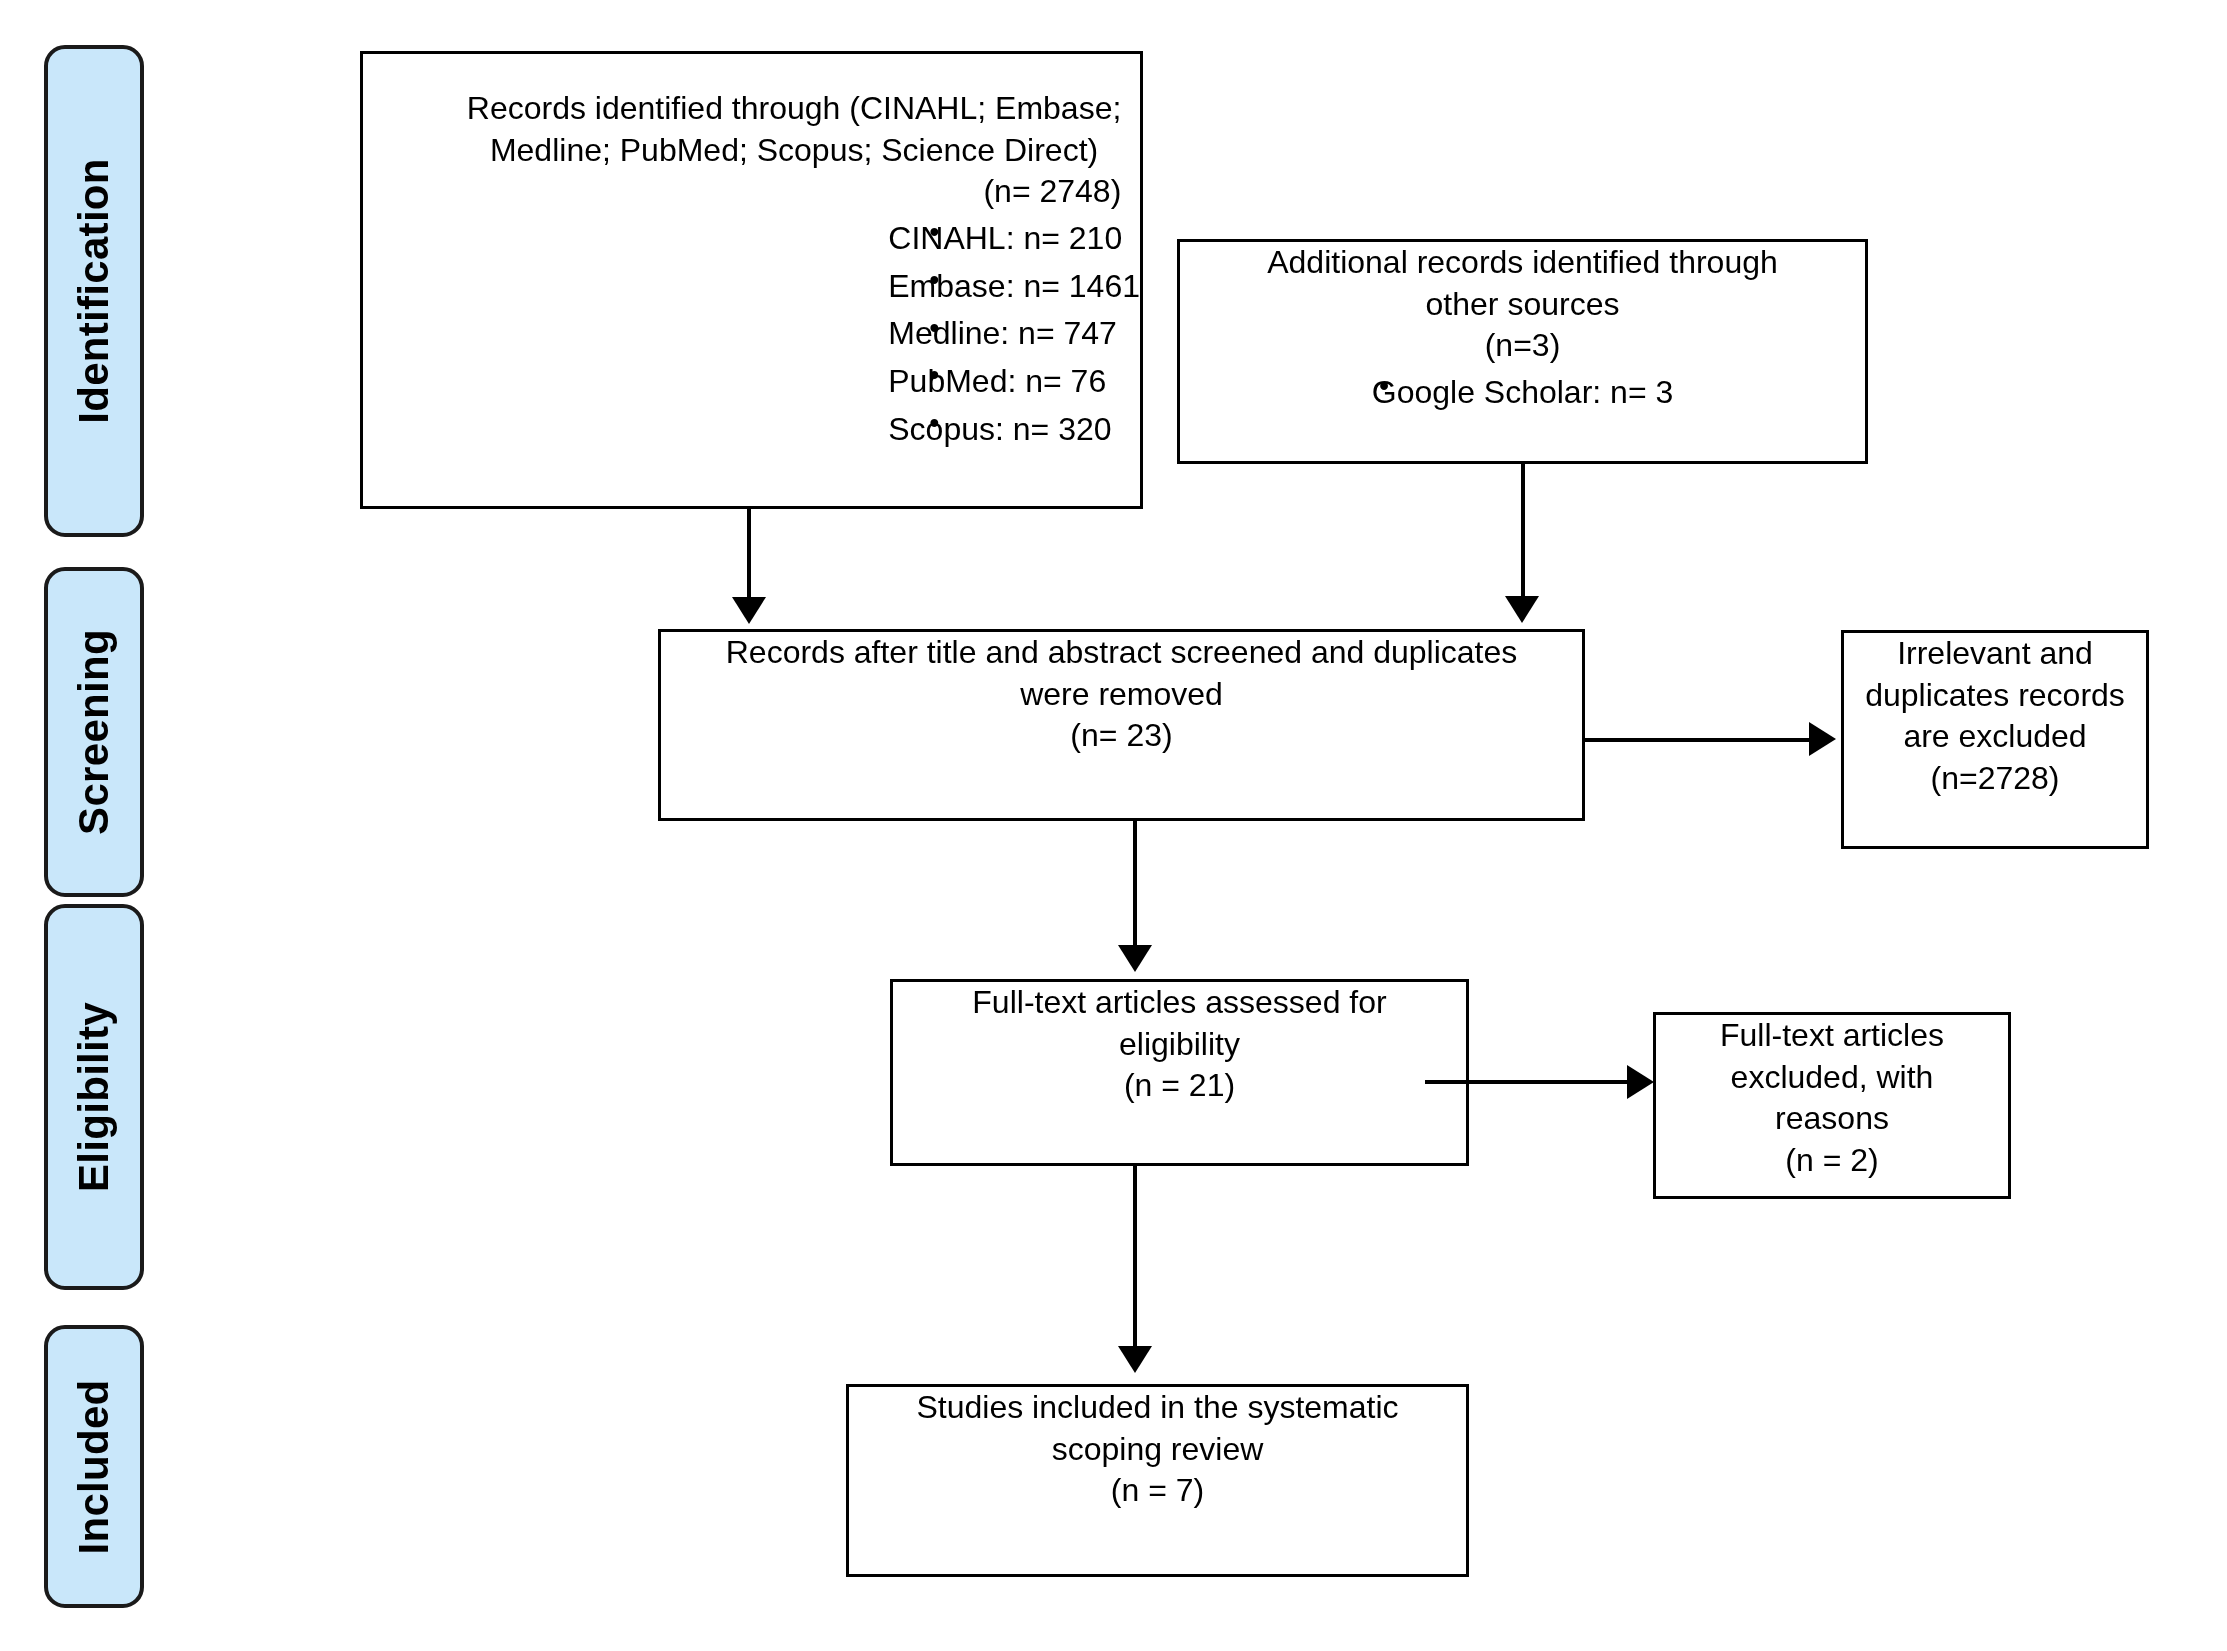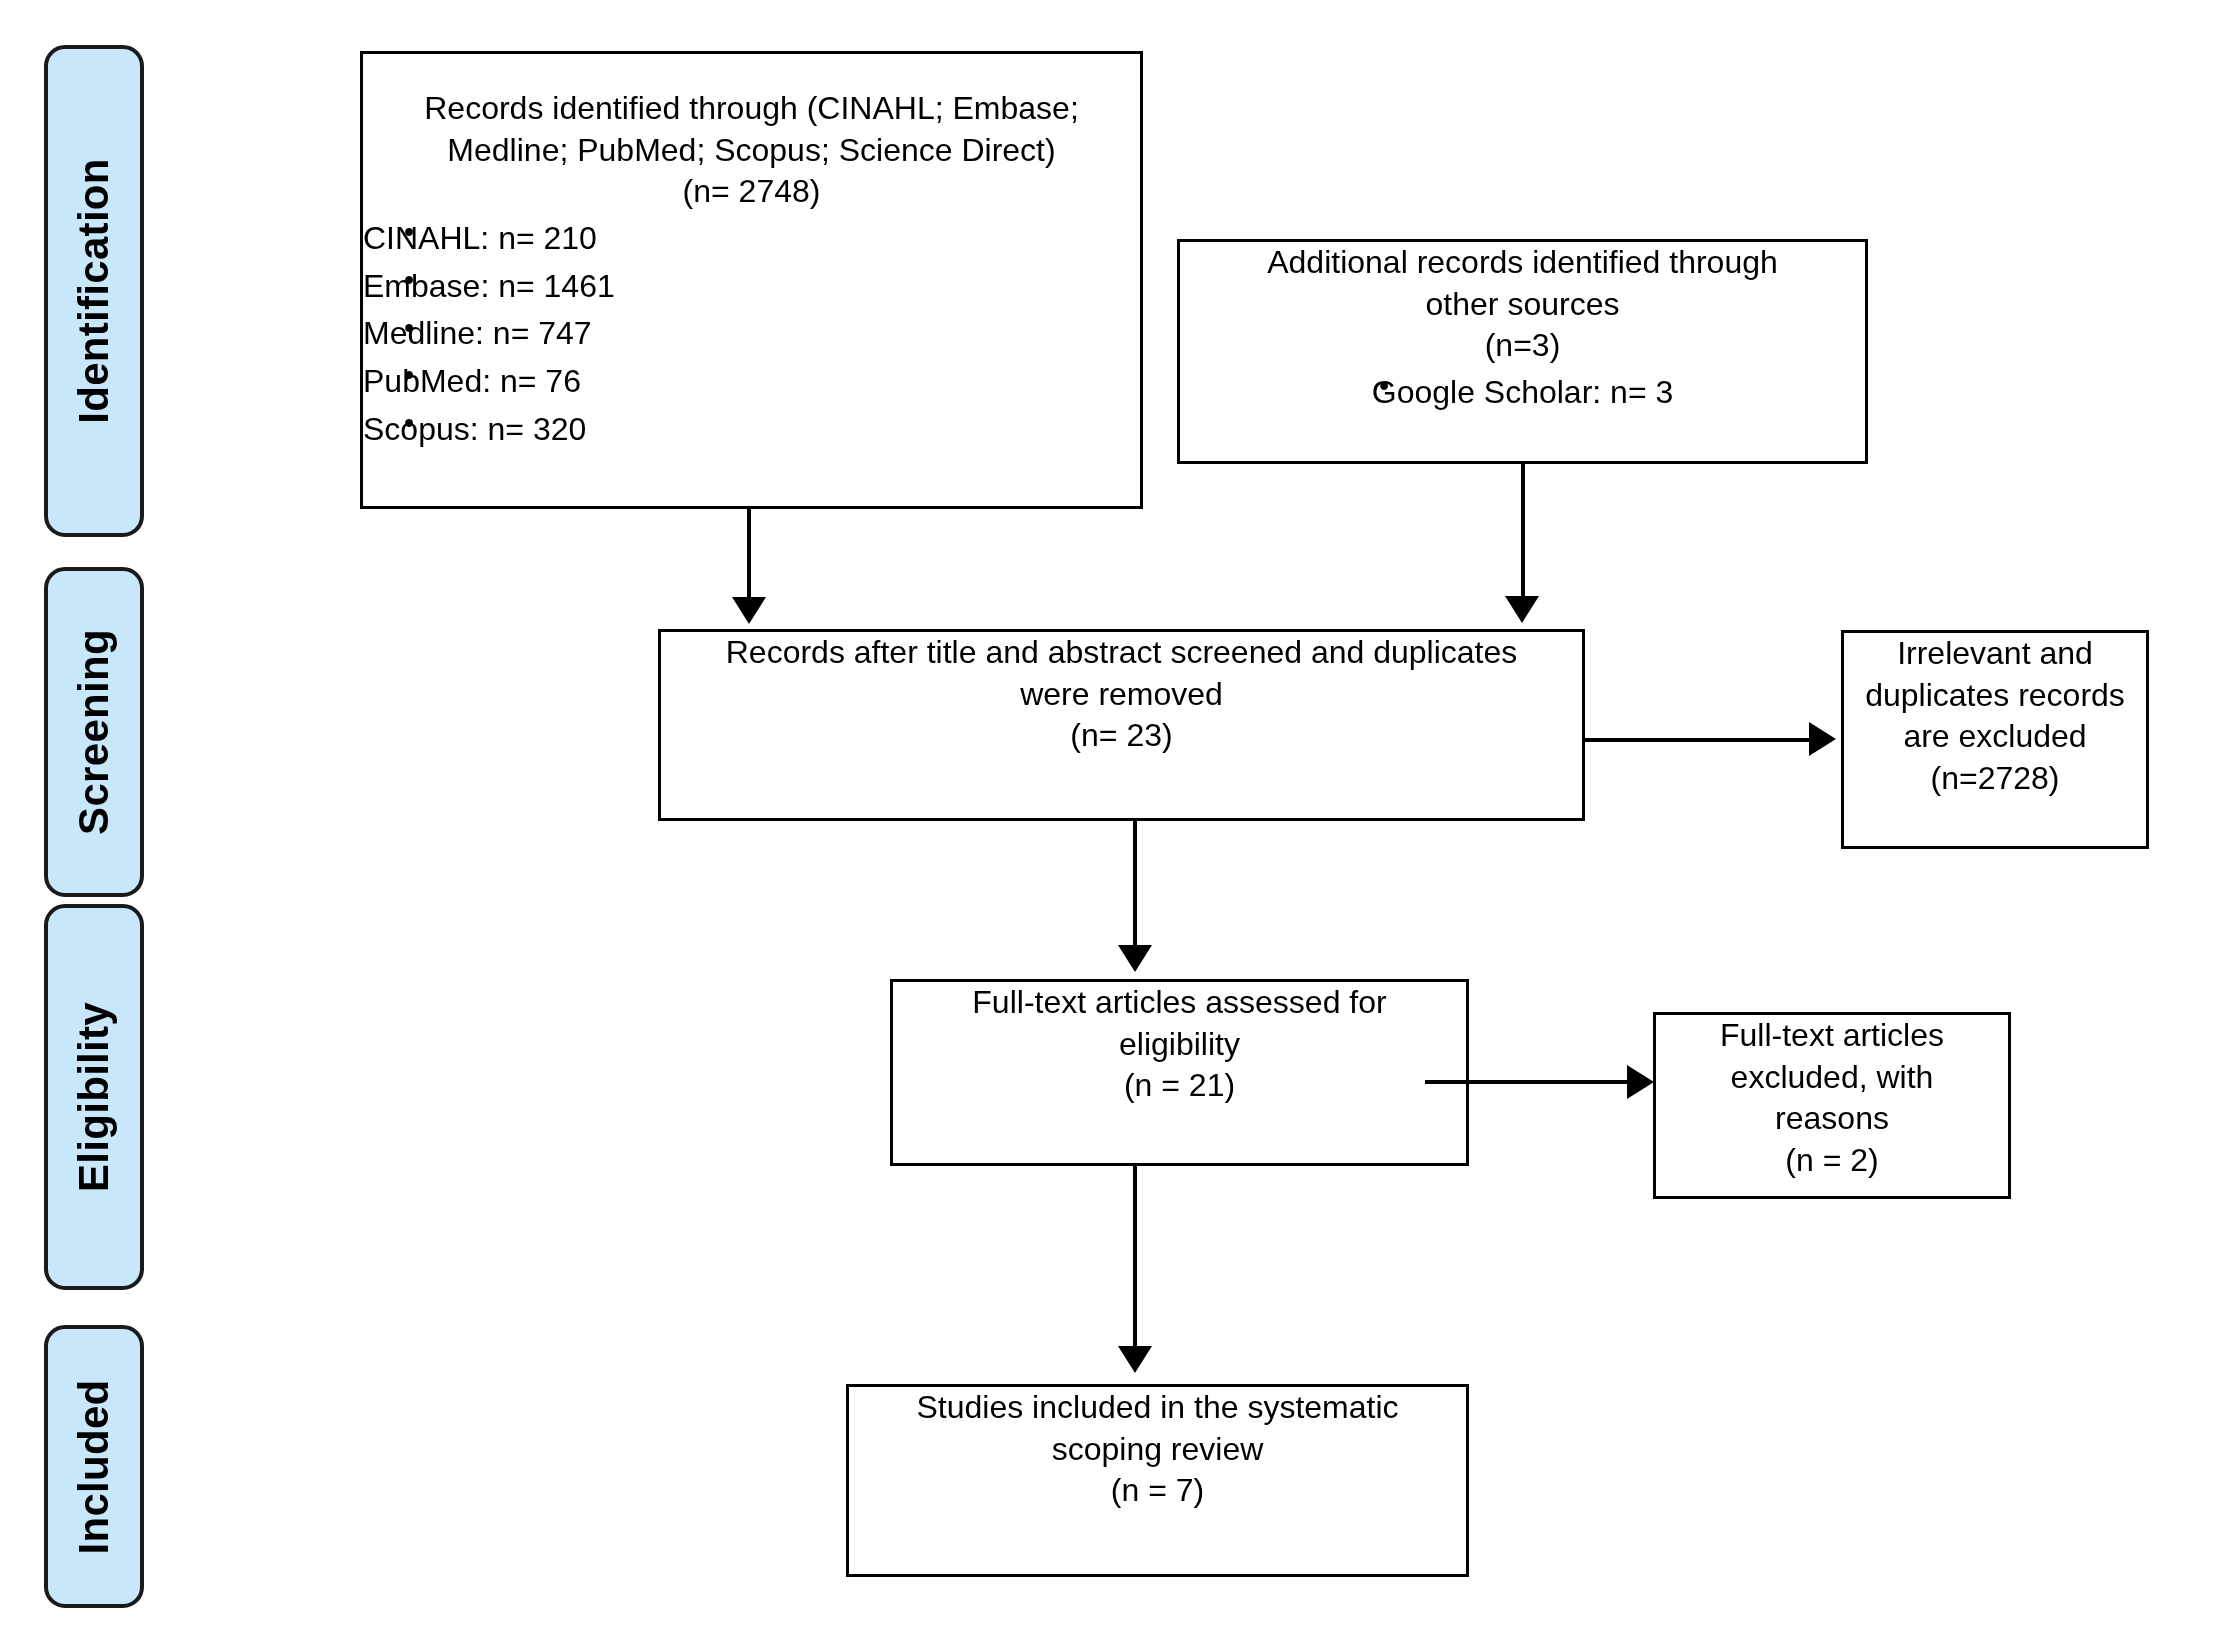--- a/index.html
+++ b/index.html
@@ -98,20 +98,21 @@
   }
   ul.src-list.centered-bullet li::before {
     left: 199px;
   }
 
   
   #box-records-identified {
     left: 360px;  top: 51px;   width: 783px; height: 458px;
     justify-content: flex-start;
     padding-top: 34px;
+    align-items: flex-end;
   }
   #box-additional-records {
     left: 1177px; top: 239px;  width: 691px; height: 225px;
   }
   #box-records-screened {
     left: 658px; top: 629px; width: 927px; height: 192px;
   }
   #box-irrelevant-excluded {
     left: 1841px; top: 630px; width: 308px; height: 219px;
   }

